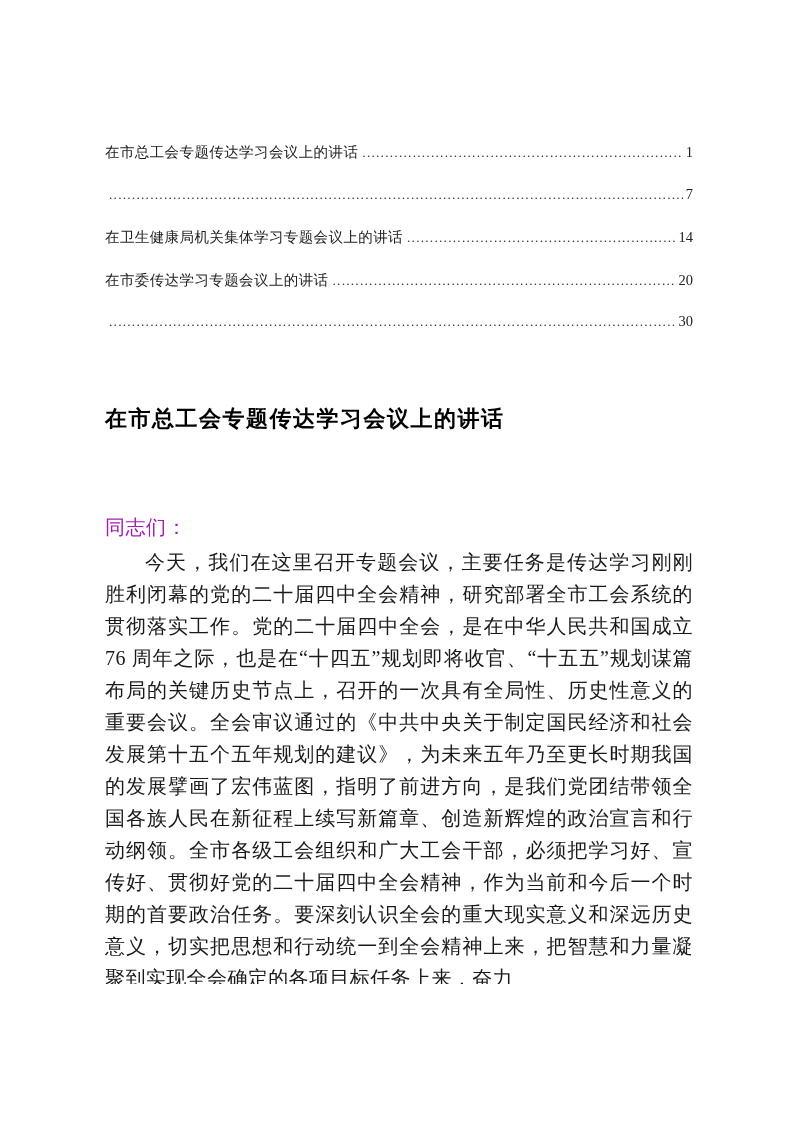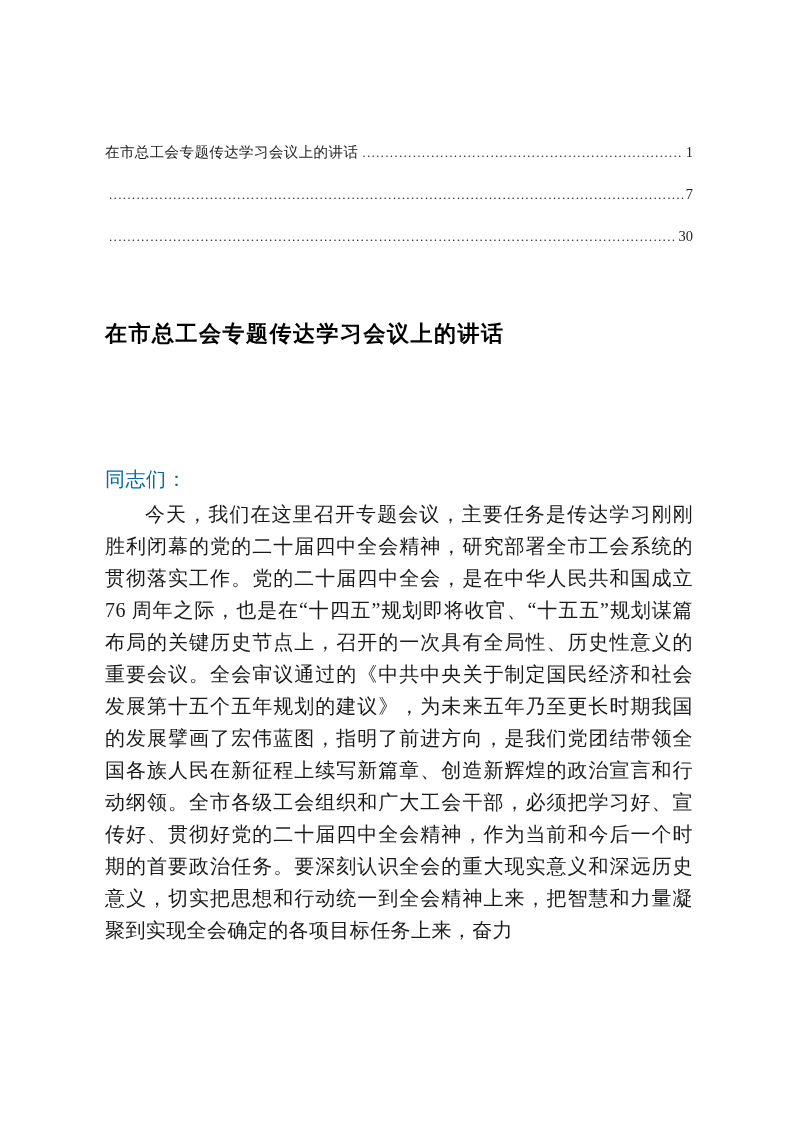--- a/index.html
+++ b/index.html
@@ -47,25 +47,25 @@
   .article-title {
     margin-top: 47px;
     font-family: "Liberation Sans", "DejaVu Sans", sans-serif;
     font-weight: 700;
     font-size: 22px;
     line-height: 32px;
     letter-spacing: 1.5px;
     color: #000000;
   }
   .salutation {
-    margin-top: 110px;
+    margin-top: 73px;
     font-size: 20px;
     line-height: 38px;
     letter-spacing: 0.5px;
-    color: #0369a1;
+    color: #a21caf;
   }
   .body-paragraph {
     font-size: 20px;
     line-height: 32px;
     letter-spacing: 0.4px;
     text-align: justify;
     text-indent: 2em;
     color: #1a1a1a;
   }
   
@@ -90,20 +90,30 @@
       <div class="toc-row">
         <span class="toc-title">在市总工会专题传达学习会议上的讲话</span>
         <span class="toc-dots"></span>
         <span class="toc-page">1</span>
       </div>
       <div class="toc-row">
         <span class="toc-dots"></span>
         <span class="toc-page">7</span>
       </div>
       <div class="toc-row">
+        <span class="toc-title">在卫生健康局机关集体学习专题会议上的讲话</span>
+        <span class="toc-dots"></span>
+        <span class="toc-page">14</span>
+      </div>
+      <div class="toc-row">
+        <span class="toc-title">在市委传达学习专题会议上的讲话</span>
+        <span class="toc-dots"></span>
+        <span class="toc-page">20</span>
+      </div>
+      <div class="toc-row">
         <span class="toc-dots"></span>
         <span class="toc-page">30</span>
       </div>
     </div>
 
     <h1 class="article-title">在市总工会专题传达学习会议上的讲话</h1>
 
     <div class="salutation">同志们：</div>
 
     <p class="body-paragraph">今天，我们在这里召开专题会议，主要任务是传达学习刚刚胜利闭幕的党的二十届四中全会精神，研究部署全市工会系统的贯彻落实工作。党的二十届四中全会，是在中华人民共和国成立 76 周年之际，也是在“十四五”规划即将收官、“十五五”规划谋篇布局的关键历史节点上，召开的一次具有全局性、历史性意义的重要会议。全会审议通过的《中共中央关于制定国民经济和社会发展第十五个五年规划的建议》，为未来五年乃至更长时期我国的发展擘画了宏伟蓝图，指明了前进方向，是我们党团结带领全国各族人民在新征程上续写新篇章、创造新辉煌的政治宣言和行动纲领。全市各级工会组织和广大工会干部，必须把学习好、宣传好、贯彻好党的二十届四中全会精神，作为当前和今后一个时期的首要政治任务。要深刻认识全会的重大现实意义和深远历史意义，切实把思想和行动统一到全会精神上来，把智慧和力量凝聚到实现全会确定的各项目标任务上来，奋力</p>

